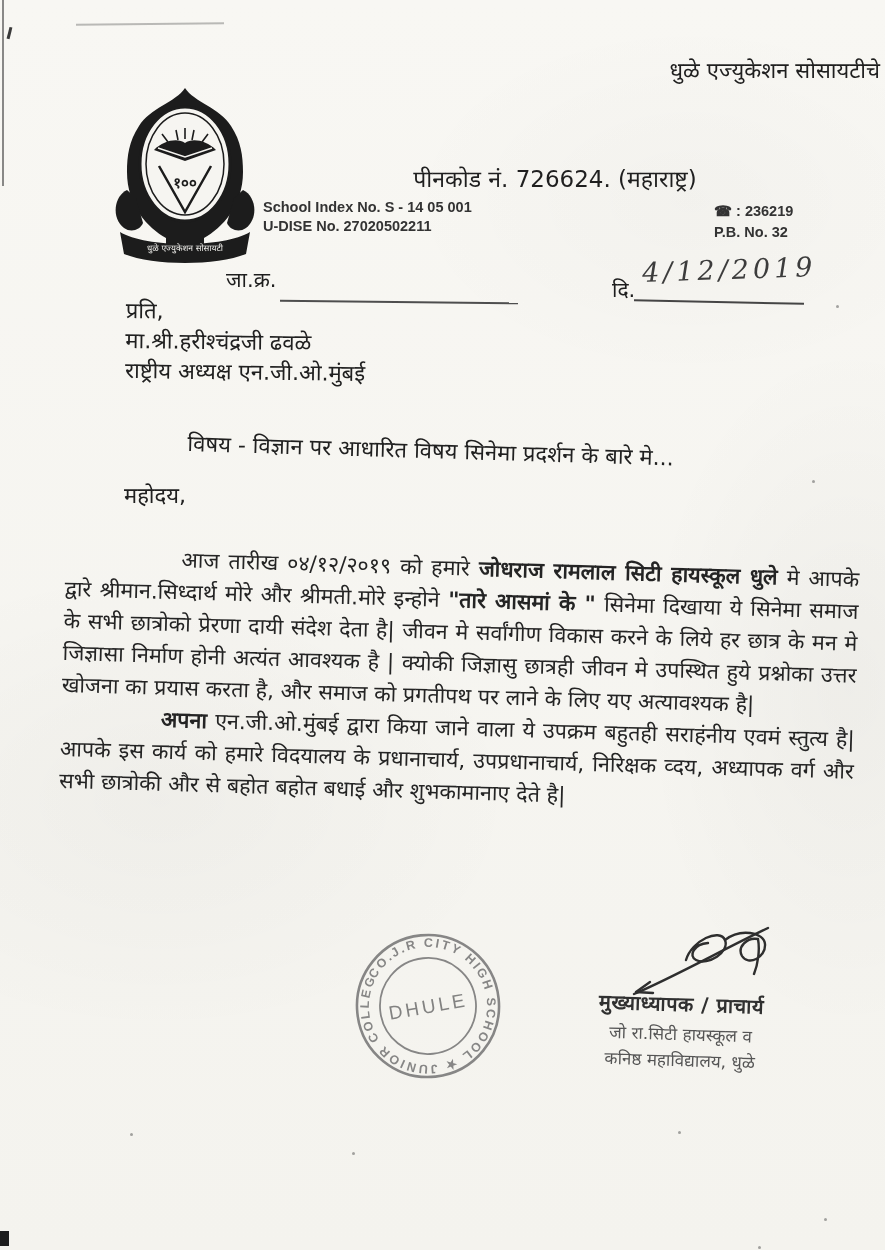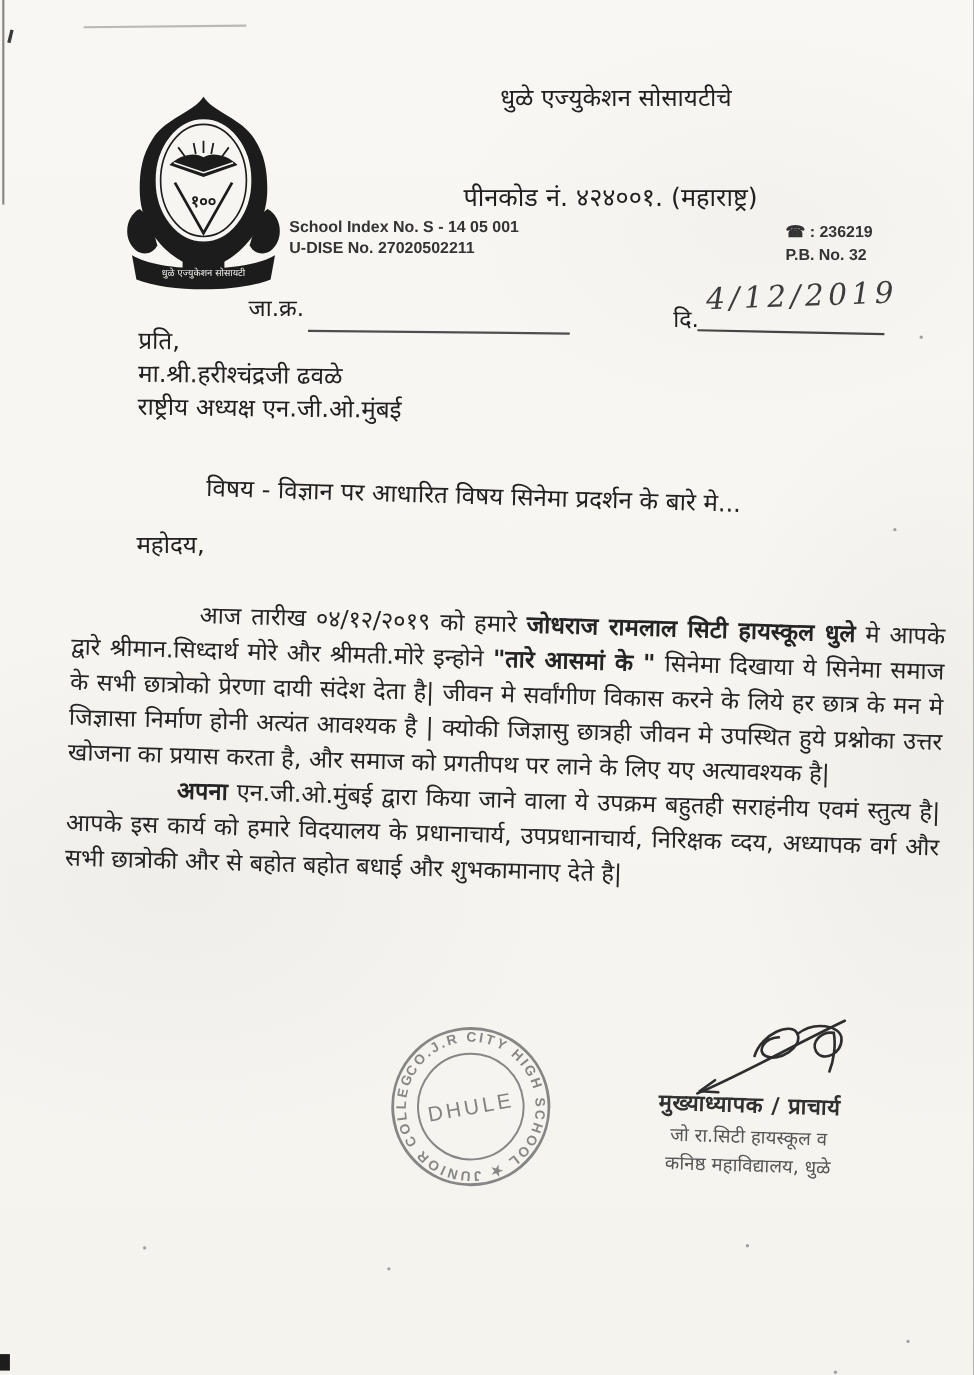--- a/index.html
+++ b/index.html
@@ -8,21 +8,21 @@
     position:relative;width:885px;height:1250px;margin:0 auto;overflow:hidden;
     background:
       radial-gradient(ellipse 420px 260px at 78% 16%, rgba(0,0,0,0.020), transparent 70%),
       radial-gradient(ellipse 520px 340px at 18% 64%, rgba(0,0,0,0.028), transparent 70%),
       radial-gradient(ellipse 300px 500px at 96% 55%, rgba(0,0,0,0.030), transparent 70%),
       linear-gradient(#f8f7f3, #f4f3ee);
     font-family:"DejaVu Sans", sans-serif;color:#262626;
   }
   .abs{position:absolute;}
   
-  .society{top:72px;left:240px;width:640px;text-align:center;font-size:22px;color:#1f1f1f;}
+  .society{top:54px;left:240px;width:640px;text-align:right;font-size:22px;color:#1f1f1f;}
   .schoolname{top:103px;left:246px;width:634px;text-align:center;font-size:33px;font-weight:bold;color:#101010;letter-spacing:0.5px;}
   .pincode{top:162px;left:240px;width:630px;text-align:center;font-size:23px;color:#1f1f1f;}
   .registry{top:198px;left:263px;font-family:"Liberation Sans", sans-serif;font-weight:bold;font-size:14.5px;line-height:19px;color:#333;}
   .contact{top:201px;left:714px;font-family:"Liberation Sans", sans-serif;font-weight:bold;font-size:14.5px;line-height:21px;color:#333;}
   .contact .row{display:flex;gap:4px;align-items:center;}
   .emblem{top:86px;left:106px;width:158px;height:178px;text-align:right;}
   
   .jakra{top:265px;left:226px;font-size:21px;color:#1e1e1e;}
   .jakra-line{top:301px;left:280px;width:238px;border-bottom:2.5px solid #4e4e4e;transform:rotate(0.6deg);}
   .di-label{top:275px;left:612px;font-size:21px;color:#1e1e1e;}
@@ -89,21 +89,21 @@
 
       <path d="M53 80 L79 126 L105 80" fill="none" stroke="#1c1c1c" stroke-width="2.5"></path>
       <text x="79" y="102" text-anchor="middle" font-size="15" fill="#1c1c1c" font-weight="bold">१००</text>
 
       <path d="M14 146 C40 162 118 162 144 146 L140 168 C110 180 48 180 18 168 Z" fill="#1c1c1c"></path>
       <text x="79" y="165" text-anchor="middle" font-size="8.5" fill="#f6f5f1">धुळे एज्युकेशन सोसायटी</text>
     </svg>
   </div>
 
   <div class="abs society">धुळे एज्युकेशन सोसायटीचे</div>
-  <div class="abs pincode">पीनकोड नं. ४२४००१. (महाराष्ट्र)</div>
+  <div class="abs pincode">पीनकोड नं. 726624. (महाराष्ट्र)</div>
 
   <div class="abs registry">
     <div>School Index No. S - 14 05 001</div>
     <div>U-DISE No. 27020502211</div>
   </div>
 
   <div class="abs contact">
     <div class="row">
       <span>☎</span>
       <span>: 236219</span>

